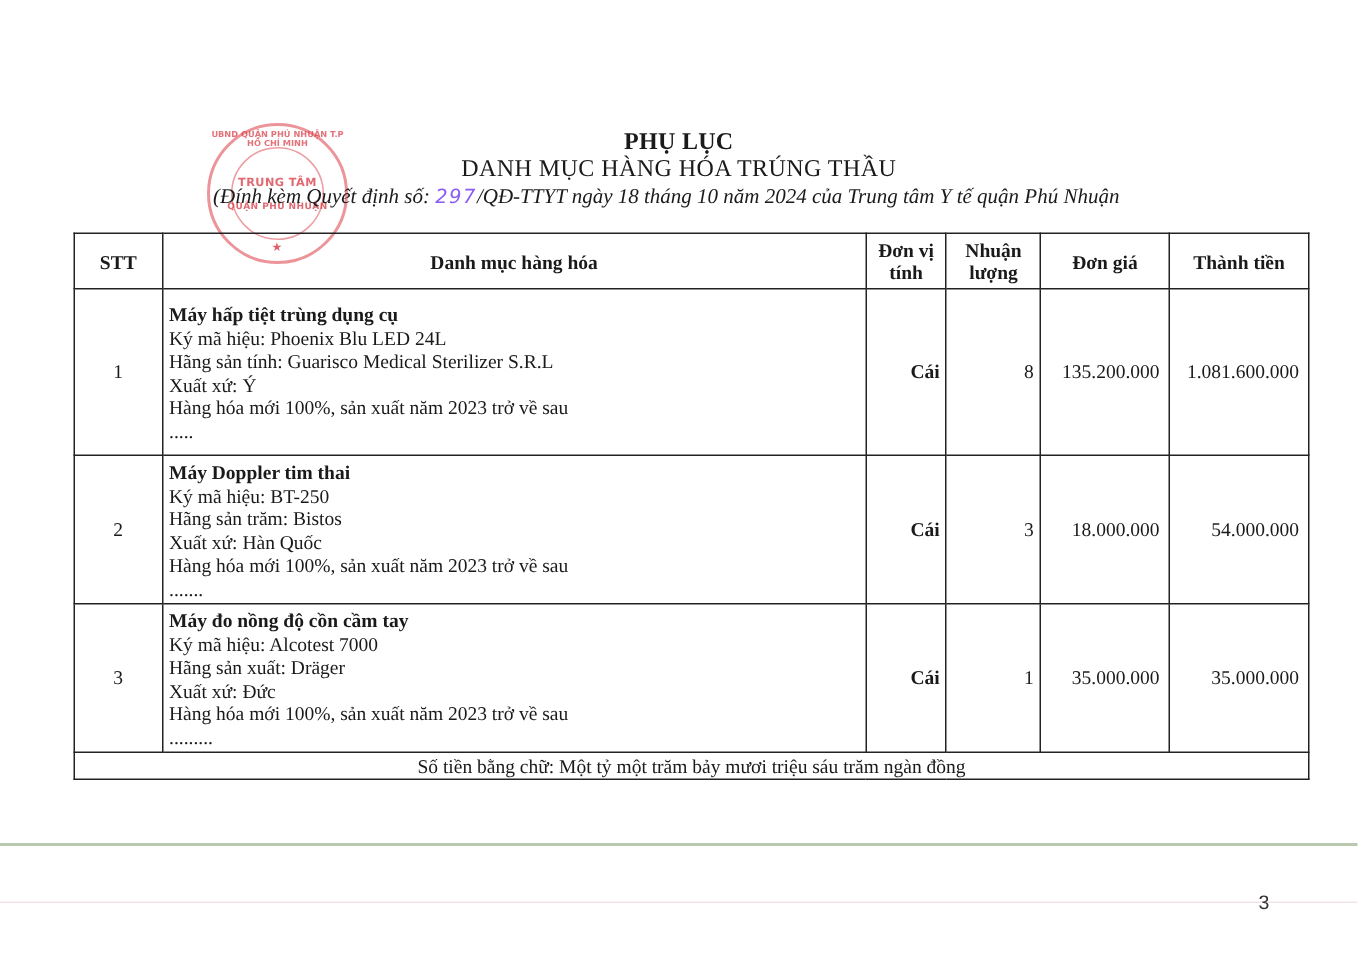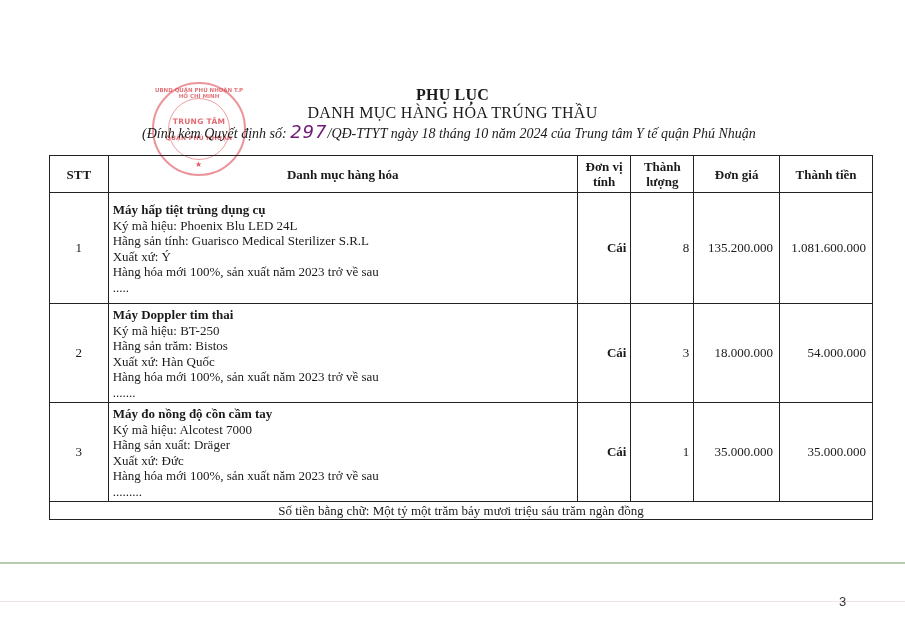--- a/index.html
+++ b/index.html
@@ -4,23 +4,23 @@
 <style>
   html, body { margin:0; padding:0; }
   body {
     width:905px; height:638px; background:#ffffff; position:relative; overflow:hidden;
     font-family:"Liberation Serif", "DejaVu Serif", serif; color:#1a1a1a;
   }
   .header { position:absolute; left:0; top:86px; width:905px; text-align:center; }
   .title1 { font-weight:bold; font-size:16px; line-height:18px; letter-spacing:0.2px; }
   .title2 { font-weight:normal; font-size:16px; line-height:18px; letter-spacing:0.3px; }
   .subtitle { position:absolute; top:124px; left:142px; font-style:italic; font-size:14px; line-height:16px; white-space:nowrap; }
-  .handnum { color:#701a75; font-family:"DejaVu Sans", sans-serif; font-size:18px; letter-spacing:1px; }
+  .handnum { color:#8b5cf6; font-family:"DejaVu Sans", sans-serif; font-size:13px; letter-spacing:1px; }
   .stamp {
-    position:absolute; left:152px; top:82px; width:94px; height:94px; border-radius:50%;
+    position:absolute; left:138px; top:82px; width:94px; height:94px; border-radius:50%;
     border:2px solid rgba(220,60,70,0.55); box-sizing:border-box; pointer-events:none;
   }
   .stamp-inner {
     position:absolute; left:14px; top:14px; width:62px; height:62px; border-radius:50%;
     border:1px solid rgba(220,60,70,0.5); box-sizing:border-box;
   }
   .stamp-text1, .stamp-text2 {
     position:absolute; left:0; width:100%; text-align:center; color:rgba(215,55,65,0.75);
     font-family:"DejaVu Sans", sans-serif; font-weight:bold; letter-spacing:0.3px;
   }
@@ -84,21 +84,21 @@
 <table class="goods">
   <tbody>
       <tr>
     <th class="c-stt">STT</th>
     <th class="c-desc">Danh mục hàng hóa</th>
     <th class="c-unit">
       <div>Đơn vị</div>
       <div>tính</div>
     </th>
     <th class="c-qty">
-      <div>Thành</div>
+      <div>Nhuận</div>
       <div>lượng</div>
     </th>
     <th class="c-price">Đơn giá</th>
     <th class="c-total">Thành tiền</th>
   </tr>
 
   <tr class="row1">
     <td class="c-stt">1</td>
     <td class="desc">
       <div class="name">Máy hấp tiệt trùng dụng cụ</div>

